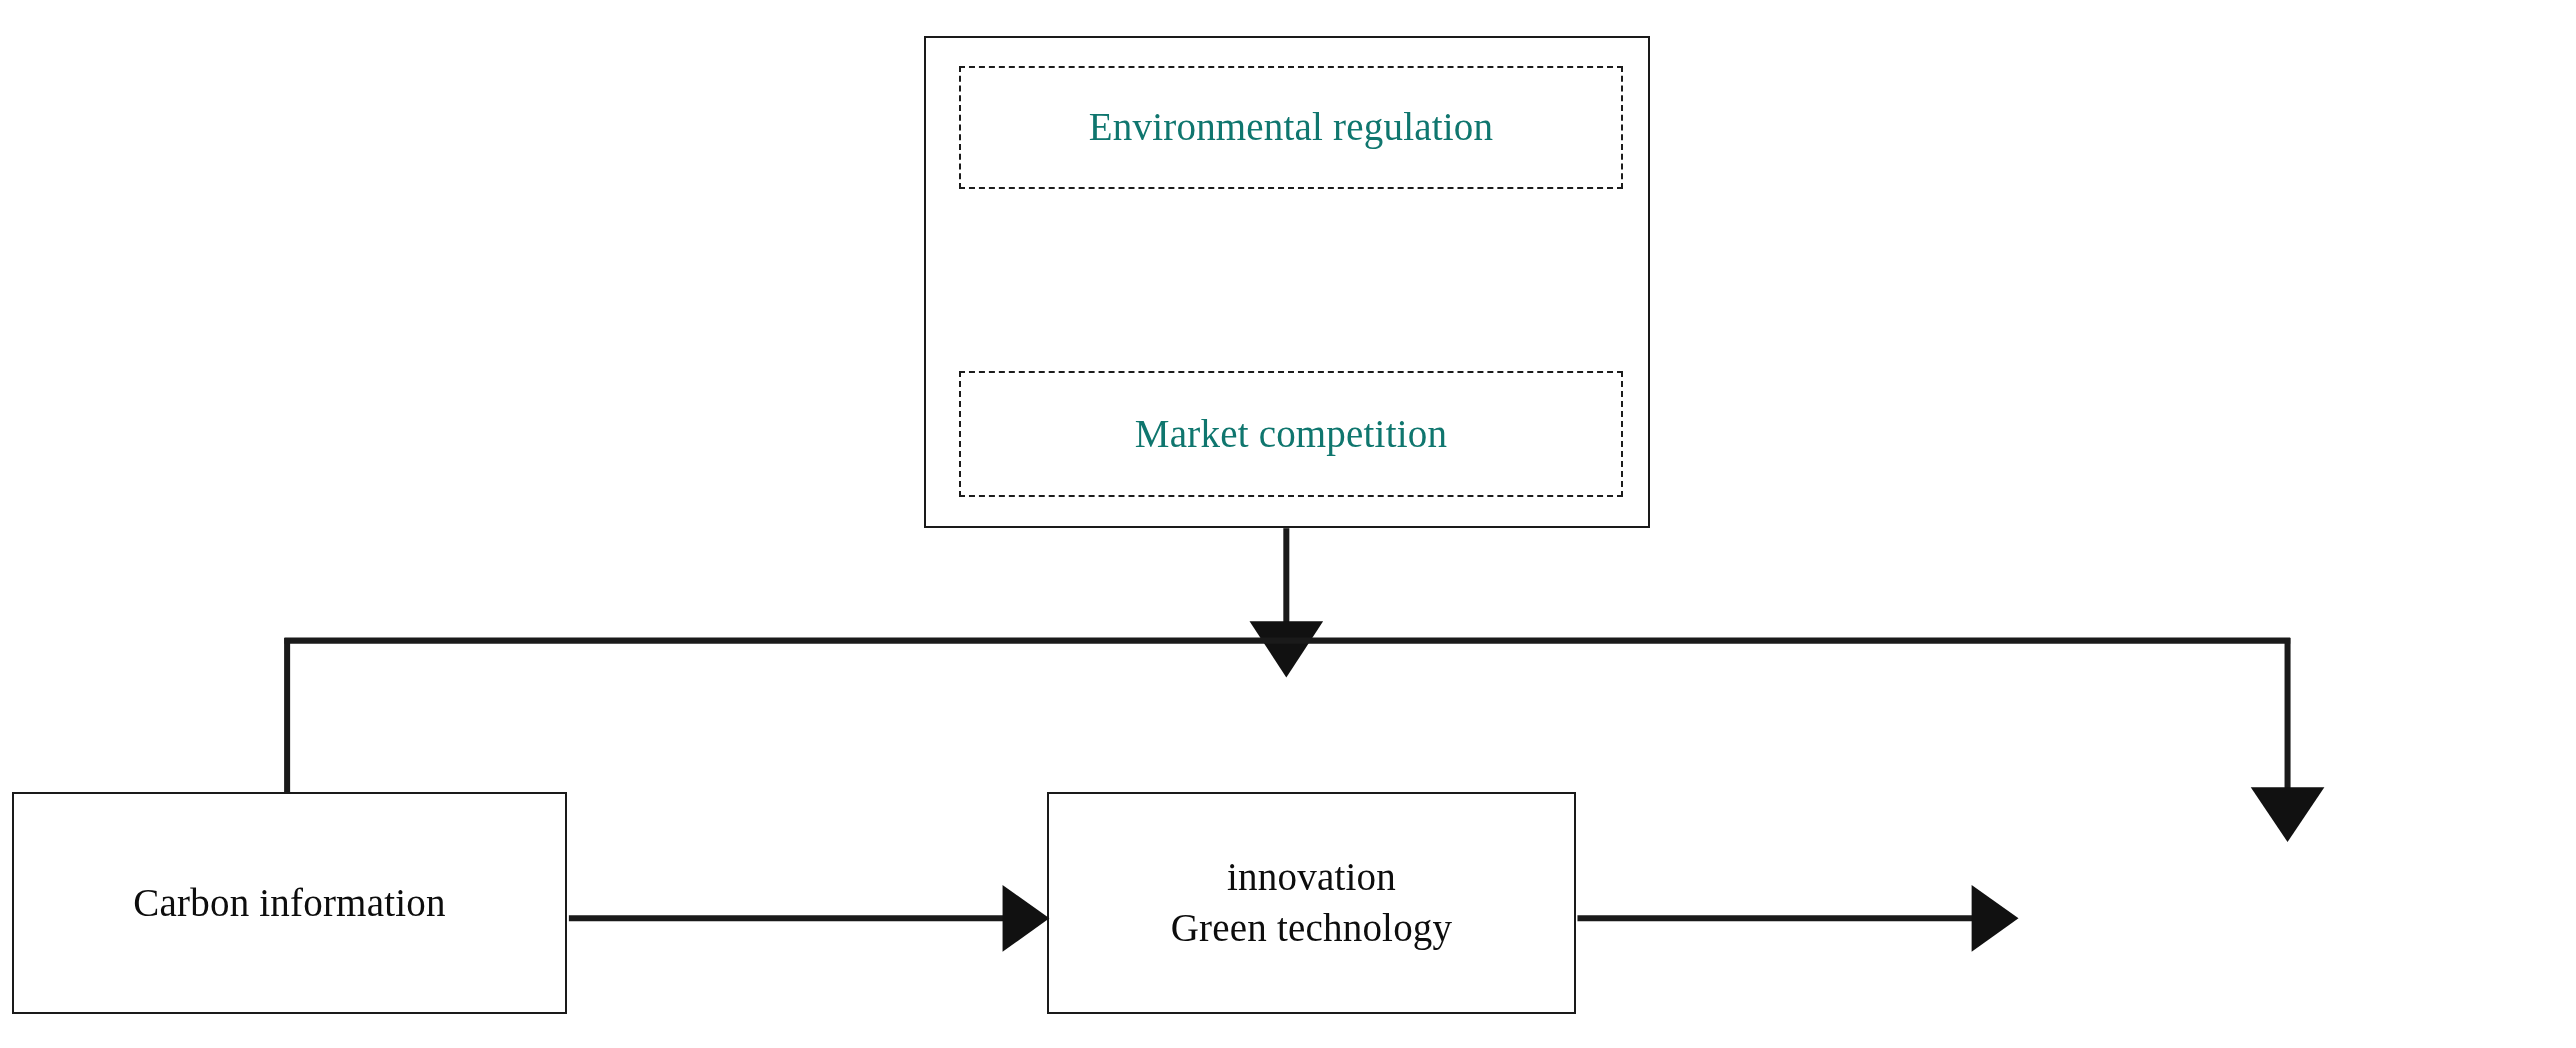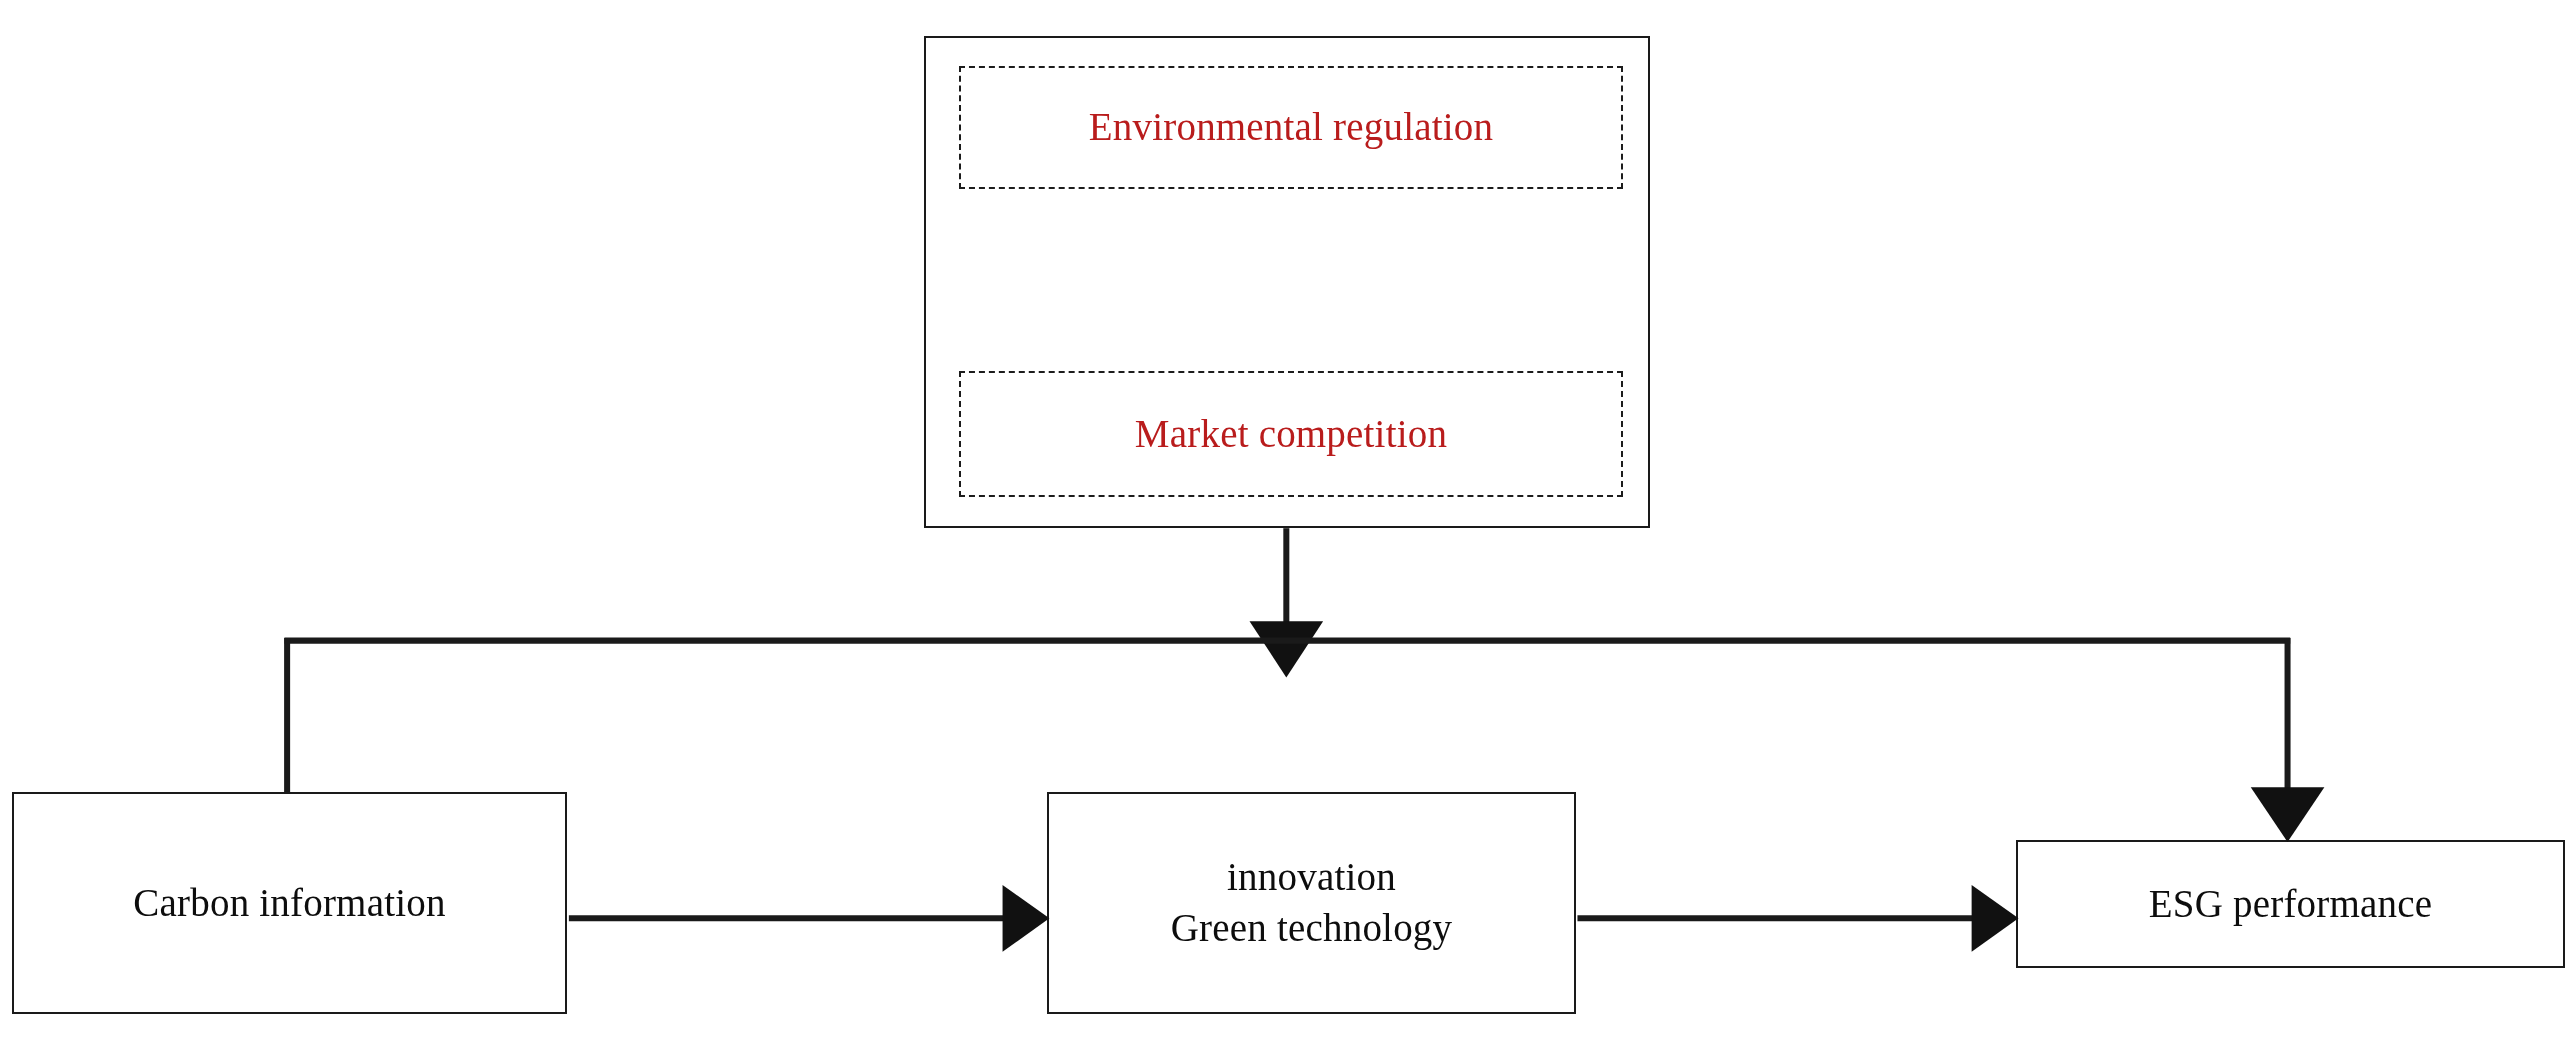--- a/index.html
+++ b/index.html
@@ -47,21 +47,21 @@
     position: absolute;
     left: 33px;
     width: 664px;
     box-sizing: border-box;
     border: 2.7px dashed #1c1c1c;
     background: #ffffff;
     display: flex;
     align-items: center;
     justify-content: center;
     font-size: 39px;
-    color: #b91c1c;
+    color: #0f766e;
     white-space: nowrap;
     text-align: center;
   }
   #mod-item-0 { top: 28px;  height: 123px; }
   #mod-item-1 { top: 181px; height: 126px; }
   #mod-item-2 { top: 333px; height: 126px; }
 
   
   .main-node {
     border: 2.7px solid #1a1a1a;
@@ -128,25 +128,20 @@
     </div>
   </div>
 
   <div id="node-green" class="node main-node">
     <div>
       <div>innovation</div>
       <div>Green technology</div>
     </div>
   </div>
 
-  <div id="node-esg" class="node main-node">
-    <div>
-      <div>ESG performance</div>
-    </div>
-  </div>
 
   <svg id="connectors" viewBox="0 0 3849 1567">
 
     <line x1="1922" y1="789" x2="1922" y2="930" stroke-width="9"></line>
     <polygon points="1867,928 1977,928 1922,1012"></polygon>
 
     <line x1="425" y1="957" x2="3422" y2="957" stroke-width="9"></line>
 
     <line x1="429" y1="953" x2="429" y2="1185" stroke-width="9"></line>
 

